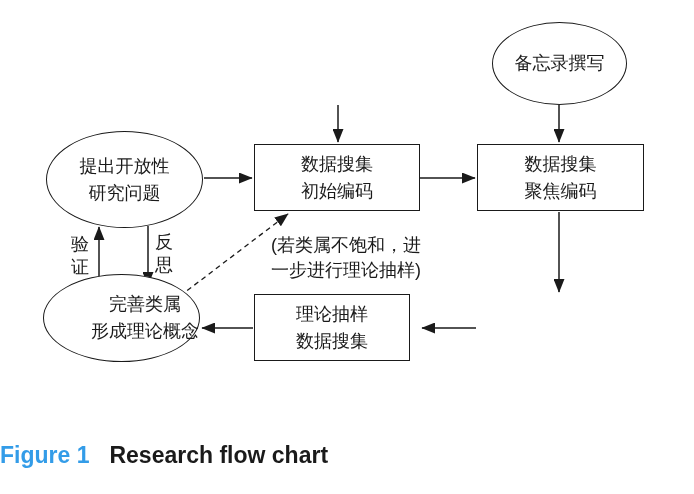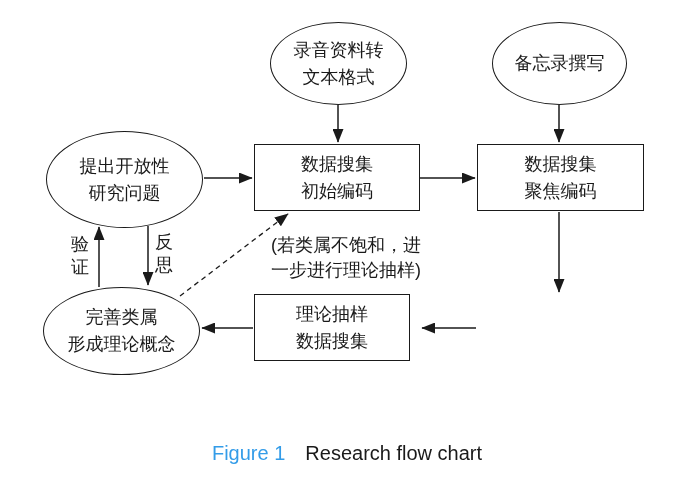--- a/index.html
+++ b/index.html
@@ -14,21 +14,21 @@
     position:absolute;z-index:2;box-sizing:border-box;background:#fff;
     border:1.4px solid #1a1a1a;display:flex;align-items:center;justify-content:center;
     text-align:center;font-size:18px;line-height:27px;
   }
   .node span{white-space:pre-line;}
   .ellipse{border-radius:50%;}
   
   .n-rec{left:270px;top:22px;width:137px;height:83px;}
   .n-memo{left:492px;top:22px;width:135px;height:83px;}
   .n-quest{left:46px;top:131px;width:157px;height:97px;}
-  .n-refine{left:43px;top:287px;width:157px;height:88px;}
+  .n-refine{left:43px;top:274px;width:157px;height:88px;justify-content:flex-end;}
   .r-init{left:254px;top:144px;width:166px;height:67px;}
   .r-focus{left:477px;top:144px;width:167px;height:67px;}
   .r-raise{left:477px;top:294px;width:167px;height:67px;}
   .r-sample{left:254px;top:294px;width:156px;height:67px;}
   .edge-label{
     position:absolute;z-index:2;white-space:pre-line;font-size:18px;line-height:23px;
     text-align:center;
   }
   .l-verify{left:71px;top:233px;}
   .l-reflect{left:155px;top:231px;}
@@ -36,22 +36,22 @@
     position:absolute;z-index:2;left:259px;top:233px;width:170px;
     white-space:pre-line;font-size:18px;line-height:25px;text-align:left;margin-left:12px;
   }
   .cap-zh{
     position:absolute;z-index:2;left:0;right:0;top:400px;text-align:center;
     font-size:21px;font-weight:bold;
   }
   .cap-zh .prefix{margin-right:22px;}
   .cap-zh .title{letter-spacing:4px;}
   .cap-en{
-    position:absolute;z-index:2;left:0;right:0;top:442px;text-align:center;
-    font-size:20px;font-weight:normal;
+    position:absolute;z-index:2;left:0;right:0;top:442px;text-align:left;
+    font-size:23px;font-weight:bold;
   }
   .cap-en .prefix{margin-right:20px;}
   .accent{color:#339ce8;}
 </style>
 </head>
 <body>
 
 <div class="stage">
 
   <svg class="arrows" width="694" height="494" viewBox="0 0 694 494">
@@ -65,24 +65,20 @@
     <line x1="204" y1="178" x2="252" y2="178" marker-end="url(#ah)"></line>
     <line x1="420" y1="178" x2="475" y2="178" marker-end="url(#ah)"></line>
     <line x1="559" y1="212" x2="559" y2="292" marker-end="url(#ah)"></line>
     <line x1="476" y1="328" x2="422" y2="328" marker-end="url(#ah)"></line>
     <line x1="253" y1="328" x2="202" y2="328" marker-end="url(#ah)"></line>
     <line x1="99" y1="287" x2="99" y2="227" marker-end="url(#ah)"></line>
     <line x1="148" y1="226" x2="148" y2="285" marker-end="url(#ah)"></line>
     <line class="dash" x1="180" y1="296" x2="288" y2="214" marker-end="url(#ah)"></line>
   </svg>
 
-  <div class="node ellipse n-rec">
-    <span>录音资料转
-文本格式</span>
-  </div>
   <div class="node ellipse n-memo">
     <span>备忘录撰写</span>
   </div>
   <div class="node ellipse n-quest">
     <span>提出开放性
 研究问题</span>
   </div>
   <div class="node ellipse n-refine">
     <span>完善类属
 形成理论概念</span>

